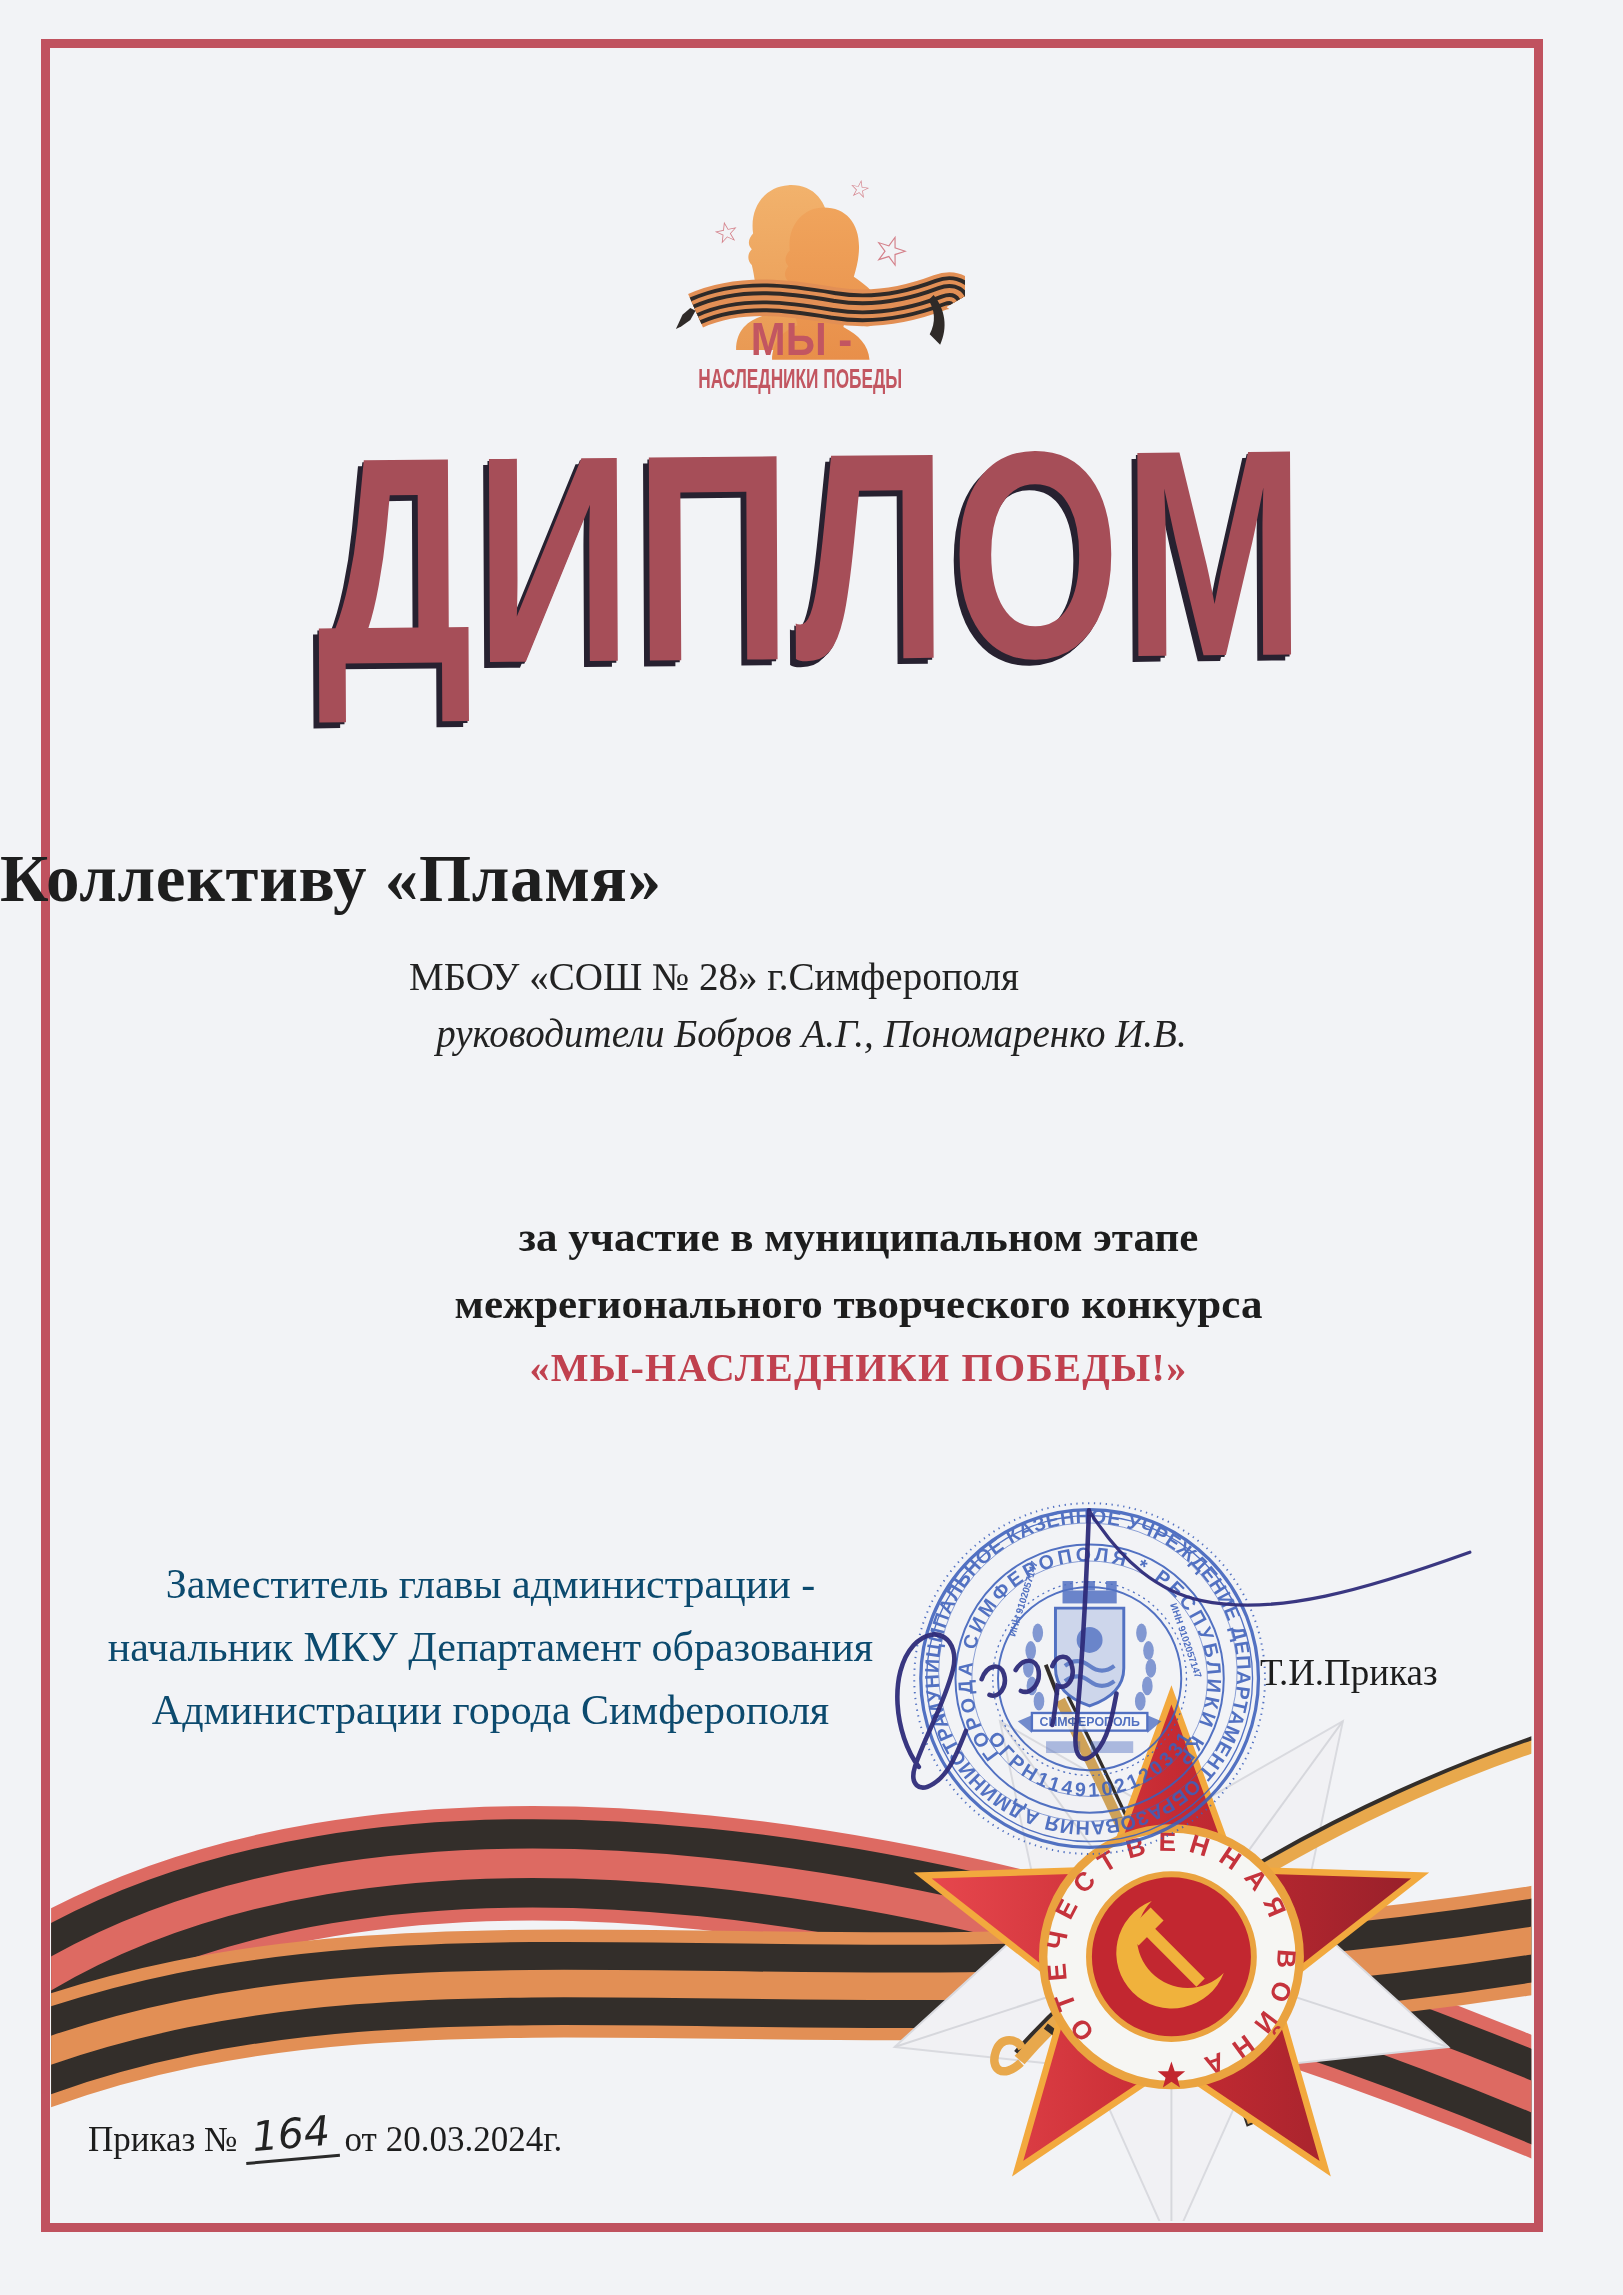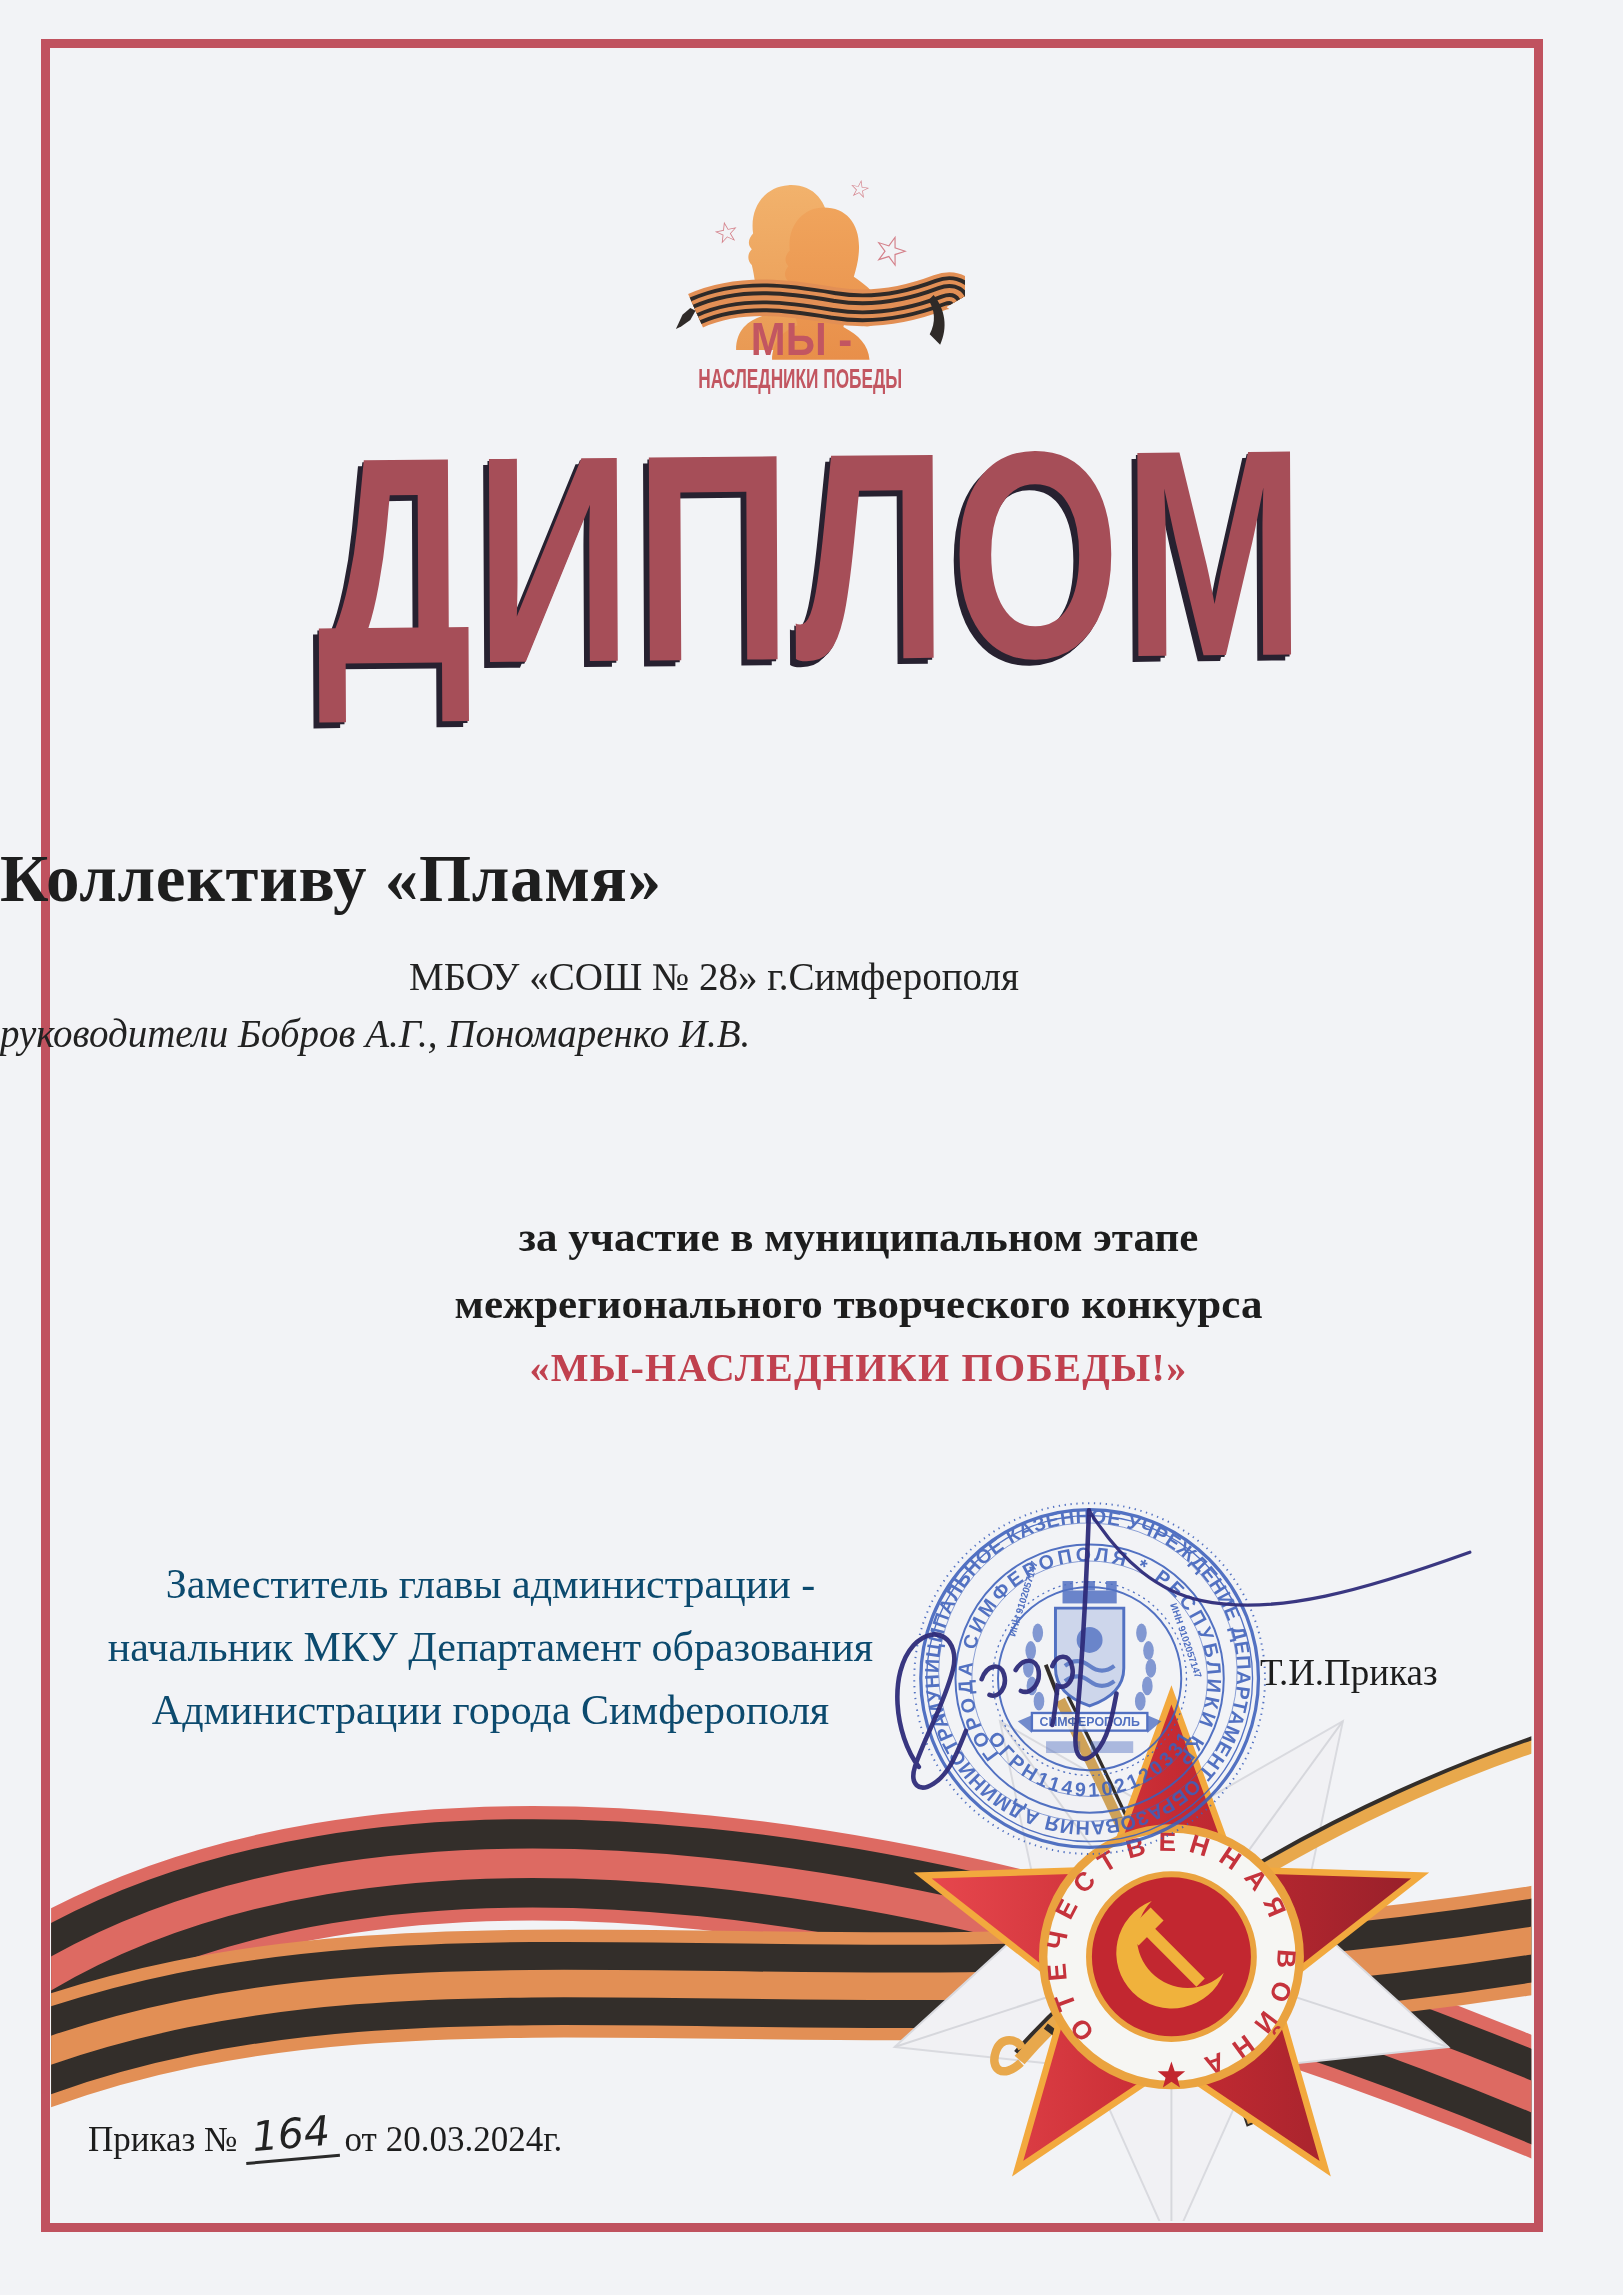--- a/index.html
+++ b/index.html
@@ -9,21 +9,21 @@
   .frame{position:absolute;left:41px;top:39px;width:1502px;height:2193px;border:9.8px solid #c0525f;box-sizing:border-box;z-index:2;background:transparent;}
   .stampsvg{position:absolute;left:0;top:0;z-index:3;}
   .logosvg{position:absolute;left:638px;top:134px;z-index:4;}
   .bigtitle{position:absolute;left:0;top:403px;width:1623px;text-align:center;z-index:4;
     font-family:"Liberation Sans",sans-serif;font-weight:700;font-size:295px;line-height:1.05;
     letter-spacing:3.9px;color:#a64e58;transform:scaleX(.74) rotate(-.4deg);transform-origin:50% 0;
     text-shadow:-7.9px 5.9px 0 #272130,-2px 2px 0 #272130;}
   .recipient{position:absolute;left:0;top:840px;width:1623px;text-align:left;z-index:4;
     font-size:67px;font-weight:700;color:#1e1e1e;letter-spacing:0.7px;}
   .school{position:absolute;left:0;top:954px;width:1428px;text-align:center;z-index:4;font-size:39px;color:#222;}
-  .leaders{position:absolute;left:0;top:1011px;width:1623px;z-index:4;font-size:39px;font-style:italic;color:#222;}
+  .leaders{position:absolute;left:0;top:1011px;width:1623px;text-align:center;z-index:4;font-size:39px;font-style:italic;color:#222;}
   .award{position:absolute;left:0;top:1203px;width:1623px;text-align:center;z-index:4;
     font-size:43px;font-weight:700;color:#1d1d1d;line-height:1.56;margin-left:47px;}
   .award .l3{font-size:40px;color:#c0414f;letter-spacing:1.3px;}
   .signoff{position:absolute;left:98px;top:1553px;width:785px;z-index:4;font-size:42px;color:#0c4a6e;line-height:1.5;text-align:center;}
   .signname{position:absolute;left:1260px;top:1651px;z-index:4;font-size:37px;color:#1d1d1d;}
   .footer{position:absolute;left:88px;top:2113px;z-index:5;font-size:35px;color:#1d1d1d;}
   .footer .num{display:inline-block;font-family:"DejaVu Sans",sans-serif;font-style:italic;font-size:41px;
     transform:rotate(-5deg);border-bottom:3.3px solid #2a2a2a;padding:0 7.9px 0 7.9px;margin:0 6.5px;position:relative;top:-2.6px;color:#222;}
   text{user-select:none;}
 </style>

